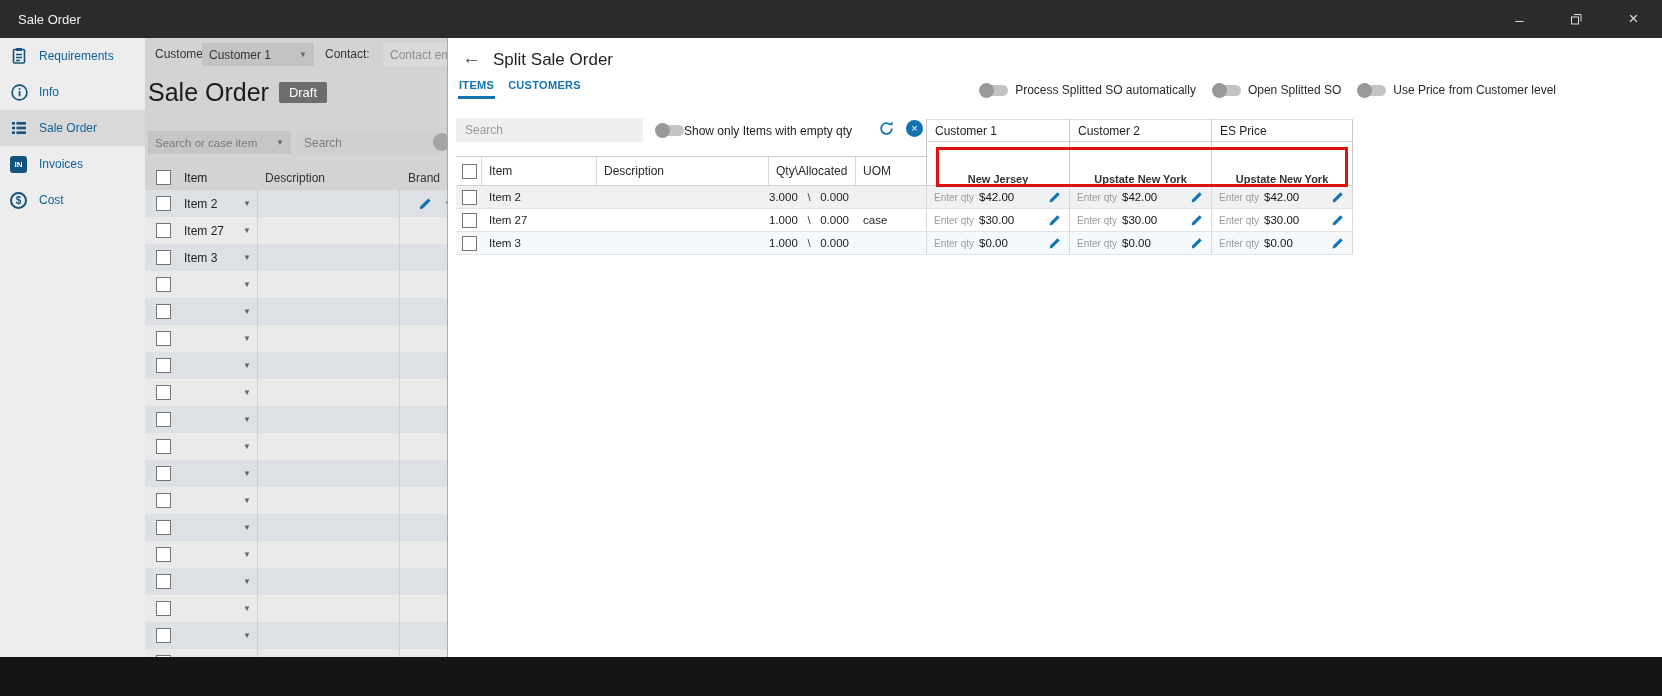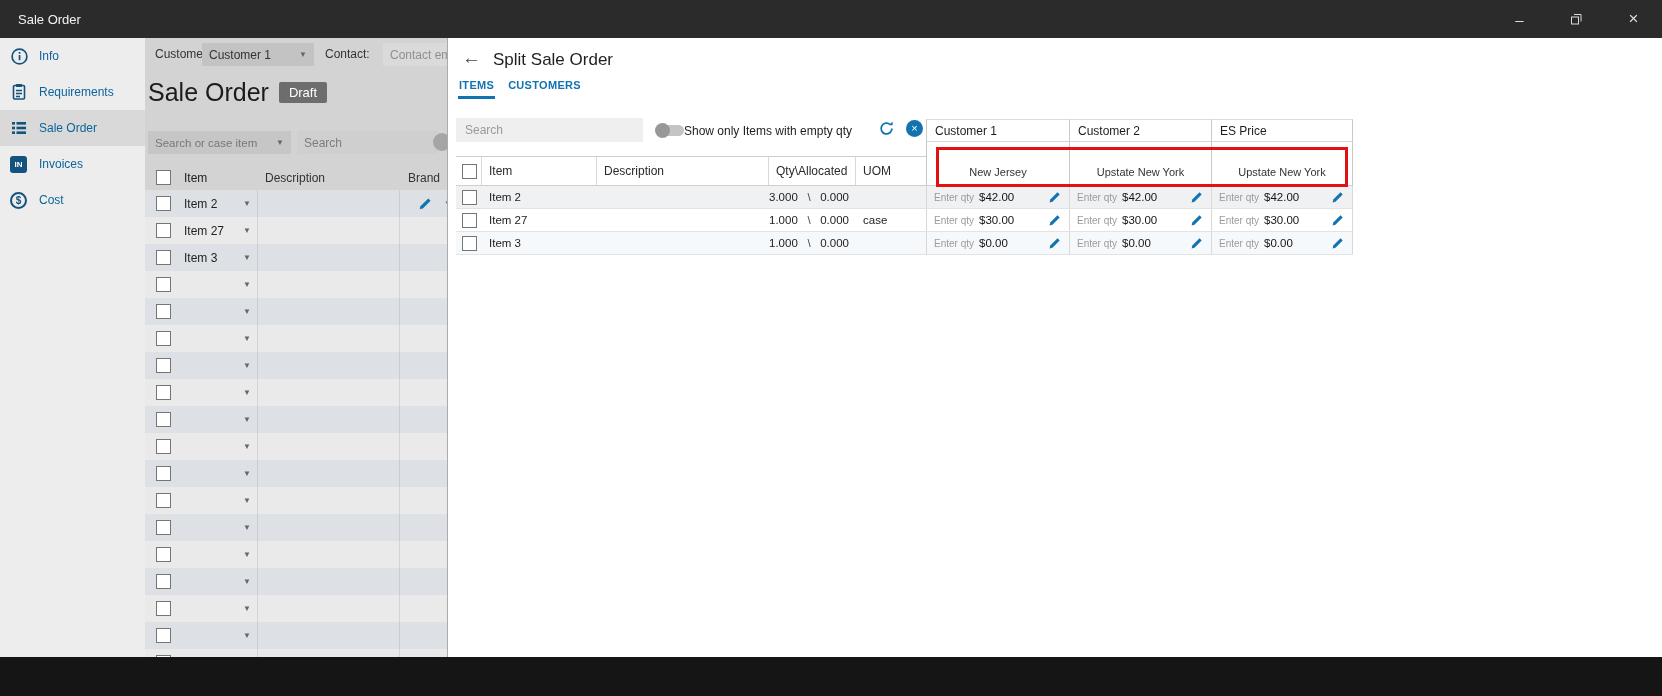--- a/index.html
+++ b/index.html
@@ -70,21 +70,21 @@
   #empty-label{position:absolute;left:236px;top:86px;font-size:12px;color:#1d1d1d}
   #refresh-btn{position:absolute;left:430px;top:82px;cursor:pointer;display:flex}
   #clear-btn{position:absolute;left:458px;top:82px;width:17px;height:17px;border-radius:50%;background:#1273b0;color:#fff;font-size:11px;display:flex;align-items:center;justify-content:center;cursor:pointer;line-height:1}
 
   #stable{position:absolute;left:8px;top:81px;width:897px;height:140px}
   .cust-names{position:absolute;left:470px;top:0;width:427px;height:23px;display:flex}
   .cn-cell{border-left:1px solid #c9c9c9;border-top:1px solid #dcdcdc;border-bottom:1px solid #d6d6d6;display:flex;align-items:center;padding-left:8px;font-size:12px;color:#1d1d1d;width:142px;cursor:pointer}
   .cn-cell.first{width:143px}
   .cn-cell.last{border-right:1px solid #c9c9c9}
   .cust-locs{position:absolute;left:470px;top:23px;width:427px;height:44px;display:flex}
-  .cl-cell{border-left:1px solid #c9c9c9;border-bottom:1px solid #cfcfcf;display:flex;align-items:flex-end;justify-content:center;padding-bottom:7px;font-size:11px;font-weight:normal;color:#333;width:142px}
+  .cl-cell{border-left:1px solid #c9c9c9;border-bottom:1px solid #cfcfcf;display:flex;align-items:flex-end;justify-content:center;font-size:11px;font-weight:bold;color:#333;width:142px}
   .cl-cell.first{width:143px}
   .cl-cell.last{border-right:1px solid #c9c9c9}
   .item-header{position:absolute;left:0;top:37px;width:470px;height:30px;display:flex;border-top:1px solid #cfcfcf;border-bottom:1px solid #cfcfcf;font-size:12px;color:#2a2a2a}
   .ih-cell{display:flex;align-items:center;border-right:1px solid #d9d9d9;padding-left:7px}
   .ih-check{width:26px;padding-left:6px}
   .ih-item{width:115px}.ih-desc{width:172px}.ih-qty{width:87px}.ih-uom{width:70px;border-right:none}
   .split-row{position:absolute;left:0;width:897px;height:23px;display:flex;border-bottom:1px solid #e3e3e3;font-size:11.5px;color:#1c1c1c}
   .split-row.r0{top:67px;background:#eff1f3}
   .split-row.r1{top:90px;background:#fff}
   .split-row.r2{top:113px;background:#f6f9fb}
@@ -118,37 +118,37 @@
           <rect x=".5" y="3" width="7" height="7" fill="none" stroke="#dcdcdc"></rect>
         </svg>
       </div>
     <div class="win-btn" style="font-size:17px">×</div>
   </div>
 </div>
 
 <div id="sidebar">
   <div class="side-item">
     <span class="icon18">
+        <svg width="18" height="18" viewBox="0 0 18 18">
+          <rect x="3.5" y="2.5" width="11" height="13.5" rx="1" fill="none" stroke="#14537d" stroke-width="1.6"></rect>
+          <rect x="6" y="1" width="6" height="3" rx=".5" fill="#14537d"></rect>
+          <path d="M6 7.5h6M6 10.5h6M6 13.5h4" stroke="#14537d" stroke-width="1.4"></path>
+        </svg>
+      </span>
+    <span class="lbl">Requirements</span>
+  </div>
+  <div class="side-item">
+    <span class="icon18">
         <svg width="19" height="19" viewBox="0 0 19 19">
           <circle cx="9.5" cy="9.5" r="7.4" fill="none" stroke="#14537d" stroke-width="1.7"></circle>
           <rect x="8.7" y="8" width="1.7" height="5.2" fill="#14537d"></rect>
           <rect x="8.7" y="5" width="1.7" height="1.8" fill="#14537d"></rect>
         </svg>
       </span>
     <span class="lbl">Info</span>
-  </div>
-  <div class="side-item">
-    <span class="icon18">
-        <svg width="18" height="18" viewBox="0 0 18 18">
-          <rect x="3.5" y="2.5" width="11" height="13.5" rx="1" fill="none" stroke="#14537d" stroke-width="1.6"></rect>
-          <rect x="6" y="1" width="6" height="3" rx=".5" fill="#14537d"></rect>
-          <path d="M6 7.5h6M6 10.5h6M6 13.5h4" stroke="#14537d" stroke-width="1.4"></path>
-        </svg>
-      </span>
-    <span class="lbl">Requirements</span>
   </div>
   <div class="side-item sel">
     <span class="icon18">
         <svg width="18" height="18" viewBox="0 0 18 18">
           <g fill="#14537d">
             <rect x="2" y="3" width="3" height="2.6"></rect>
             <rect x="2" y="7.7" width="3" height="2.6"></rect>
             <rect x="2" y="12.4" width="3" height="2.6"></rect>
             <rect x="6.5" y="3" width="9.5" height="2.6"></rect>
             <rect x="6.5" y="7.7" width="9.5" height="2.6"></rect>
@@ -411,20 +411,40 @@
 
 <div id="panel">
   <span id="panel-back">←</span>
   <span id="panel-title">Split Sale Order</span>
 
   <div id="tabs">
     <span class="tab active">ITEMS</span>
     <span class="tab">CUSTOMERS</span>
   </div>
 
+  <div id="toggles-row">
+    <div class="tgl-group">
+      <span class="toggle">
+          <span class="knob"></span>
+        </span>
+      <span class="tgl-label">Process Splitted SO automatically</span>
+    </div>
+    <div class="tgl-group">
+      <span class="toggle">
+          <span class="knob"></span>
+        </span>
+      <span class="tgl-label">Open Splitted SO</span>
+    </div>
+    <div class="tgl-group">
+      <span class="toggle">
+          <span class="knob"></span>
+        </span>
+      <span class="tgl-label">Use Price from Customer level</span>
+    </div>
+  </div>
 
   <input id="split-search" placeholder="Search" style="">
   <span class="toggle" id="empty-toggle">
       <span class="knob"></span>
     </span>
   <span id="empty-label">Show only Items with empty qty</span>
   <span id="refresh-btn">
       <svg width="17" height="17" viewBox="0 0 17 17">
         <path d="M13.9 8.5a5.4 5.4 0 1 1-1.9-4.1" fill="none" stroke="#1273b0" stroke-width="1.8"></path>
         <path d="M14.6 1.4v3.8h-3.8z" fill="#1273b0"></path>

